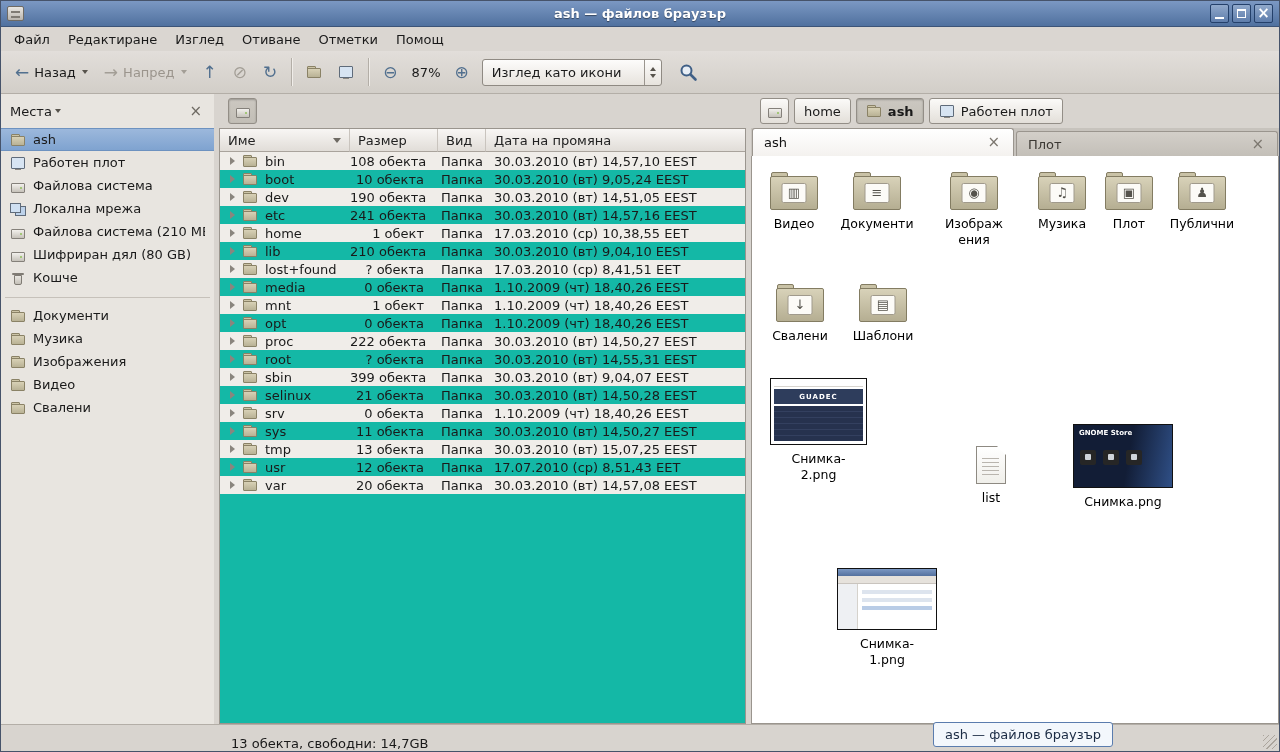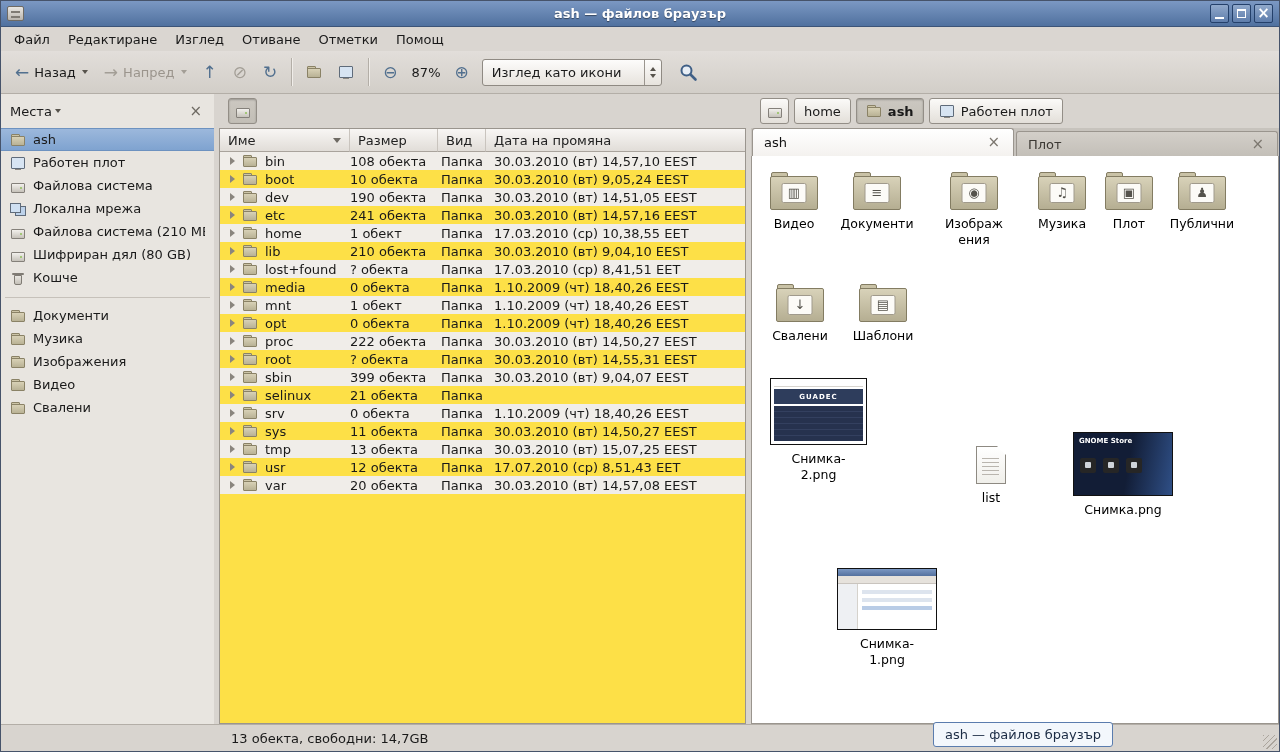--- a/index.html
+++ b/index.html
@@ -66,31 +66,31 @@
   .side-label{white-space:nowrap;overflow:hidden}
   .side-sep{height:1px;background:#c6c1ba;margin:8px 4px 6px}
 
   
   .pane-left{width:527px;flex:none;display:flex;flex-direction:column;min-height:0}
   .pathbar{height:34px;flex:none;display:flex;align-items:center;gap:5px;padding:0 9px}
   .pbtn{height:26px;border:1px solid #938e87;border-radius:3px;background:linear-gradient(#fbfaf8,#e3dfd9);display:flex;align-items:center;gap:6px;padding:0 9px;cursor:pointer;white-space:nowrap}
   .pbtn.icononly{width:29px;justify-content:center;padding:0}
   .pbtn.pressed{background:linear-gradient(#ccc8c1,#c2beb6);box-shadow:inset 0 1px 2px rgba(0,0,0,.25)}
   .pbtn.pressed .pb-label{font-weight:bold}
-  .listwrap{flex:1;border:1px solid #9a958e;background:#fde047;display:flex;flex-direction:column;overflow:hidden;min-height:0}
+  .listwrap{flex:1;border:1px solid #9a958e;background:#14b8a6;display:flex;flex-direction:column;overflow:hidden;min-height:0}
   .lheader{display:grid;grid-template-columns:130px 88px 48px 1fr;height:23px;flex:none}
   .hcell{background:linear-gradient(#f8f6f4,#e1ddd8);border-right:1px solid #c9c4be;border-bottom:1px solid #a9a39c;display:flex;align-items:center;padding:0 8px;color:#222;cursor:pointer}
   .hcell:last-child{border-right:none}
   .sort{margin-left:auto;width:0;height:0;border-left:4px solid transparent;border-right:4px solid transparent;border-top:5px solid #6e6a63}
   .lrows{flex:1;overflow:hidden}
   .lrow{display:grid;grid-template-columns:130px 88px 48px 1fr;height:18px;align-items:center;cursor:pointer}
   .lrow:nth-child(odd){background:#f0ede9}
   .c-name{display:flex;align-items:center;gap:7px;padding-left:10px;overflow:hidden;white-space:nowrap}
   .expander{width:0;height:0;border-left:5px solid #8a857e;border-top:4.5px solid transparent;border-bottom:4.5px solid transparent;flex:none;cursor:pointer}
-  .c-size{text-align:left;padding-right:14px;white-space:nowrap}
+  .c-size{text-align:right;padding-right:14px;white-space:nowrap}
   .c-type{padding-left:3px;white-space:nowrap}
   .c-date{padding-left:8px;white-space:nowrap}
 
   
   .pane-right{flex:1;display:flex;flex-direction:column;min-height:0}
   .tabbar{height:28px;flex:none;background:#c7c3bd;display:flex;align-items:flex-end;padding:0 1px;gap:2px}
   .tab{flex:1;height:25px;display:flex;align-items:center;padding:0 11px;background:linear-gradient(#d3cfc9,#c3bfb8);border:1px solid #9a958e;border-bottom:none;border-radius:3px 3px 0 0;color:#3c3934;cursor:pointer}
   .tab.active{background:linear-gradient(#ffffff,#f4f2ef);height:28px;color:#111}
   .tab-close{margin-left:auto;color:#7c776f;font-size:15px;line-height:13px;cursor:pointer;padding:0 2px}
   .iconview{flex:1;background:#fff;border:1px solid #9a958e;border-top:none;position:relative;overflow:hidden}
@@ -119,21 +119,21 @@
   .sg-shirt{width:16px;height:15px;background:#262626;border-radius:2px;position:relative}
   .sg-shirt::after{content:"";position:absolute;left:5px;top:4px;width:6px;height:6px;background:#cfd4da;border-radius:1px}
   .t-s1{width:100px;height:62px;display:flex;flex-direction:column}
   .s1-title{height:7px;background:linear-gradient(#7b98c3,#54719f)}
   .s1-tools{height:8px;background:#e6e2dc;border-bottom:1px solid #c9c4be}
   .s1-body{flex:1;position:relative;background:#fff}
   .s1-side{position:absolute;left:0;top:0;bottom:0;width:20px;background:#eef0f3;border-right:1px solid #d5d2cc}
   .s1-row{position:absolute;left:24px;right:4px;height:4px;background:#dde4ee}
 
   
-  .statusbar{height:27px;flex:none;background:#d8d4cf;border-top:1px solid #b3aea7;display:flex;align-items:center;padding-left:230px;position:relative}
+  .statusbar{height:27px;flex:none;background:#d8d4cf;border-top:1px solid #b3aea7;display:flex;align-items:flex-end;padding-left:230px;position:relative}
   .grip{position:absolute;right:2px;bottom:2px;width:14px;height:14px;background:repeating-linear-gradient(-45deg,transparent 0 3px,#aba59d 3px 4px);cursor:nwse-resize}
   .tooltip{position:absolute;left:932px;top:721px;height:25px;padding:0 11px;display:flex;align-items:center;background:#f3f7fc;border:1px solid #5a7cae;border-radius:3px;color:#1b2b44;z-index:10;white-space:nowrap}
 
   .mag{display:block}
 </style>
 </head>
 <body>
 
 <div class="window">
 
@@ -457,20 +457,21 @@
             </div>
 
             <div class="lrow">
               <span class="c-name">
                 <i class="expander"></i>
                 <span class="ico i-folder"></span>
                 <span>selinux</span>
               </span>
               <span class="c-size">21 обекта</span>
               <span class="c-type">Папка</span>
+              <span class="c-date">30.03.2010 (вт) 14,50,28 EEST</span>
             </div>
 
             <div class="lrow">
               <span class="c-name">
                 <i class="expander"></i>
                 <span class="ico i-folder"></span>
                 <span>srv</span>
               </span>
               <span class="c-size">0 обекта</span>
               <span class="c-type">Папка</span>
@@ -632,21 +633,21 @@
           <span class="ivlabel narrow">Снимка-2.png</span>
         </div>
 
         <div class="iv" style="left:201px;top:290px">
           <span class="page">
               <span class="page-lines"></span>
             </span>
           <span class="ivlabel">list</span>
         </div>
 
-        <div class="iv" style="left:329px;top:276px;width:84px">
+        <div class="iv" style="left:329px;top:268px;width:84px">
           <span class="thumb t-sg">
             <span class="sg-cap">GNOME Store</span>
             <span class="sg-shirts">
                 <span class="sg-shirt"></span>
                 <span class="sg-shirt"></span>
                 <span class="sg-shirt"></span>
               </span>
           </span>
           <span class="ivlabel" style="max-width:100px">Снимка.png</span>
         </div>

